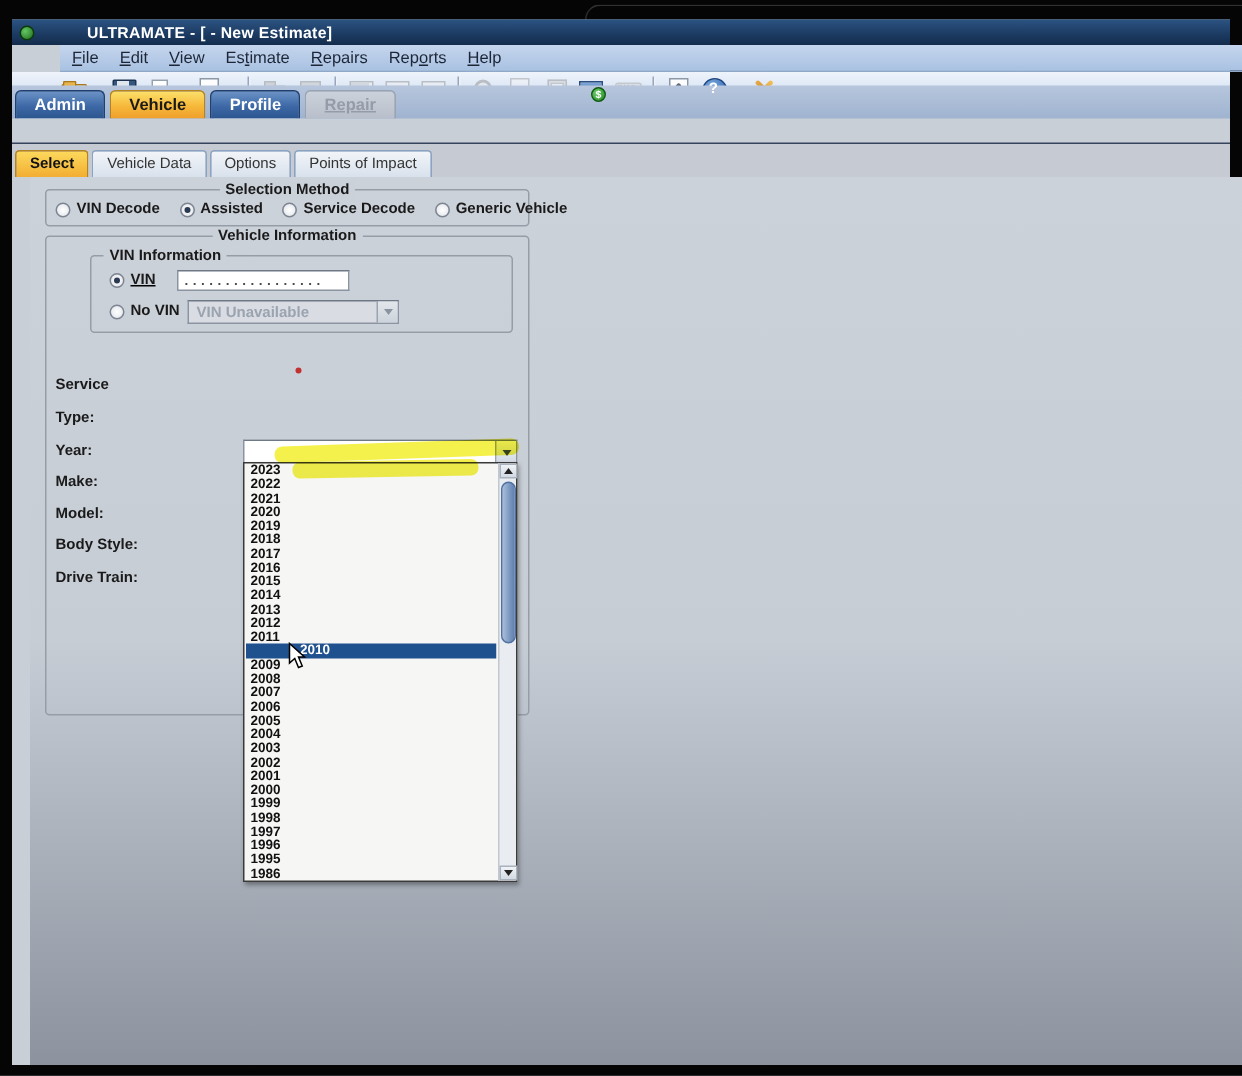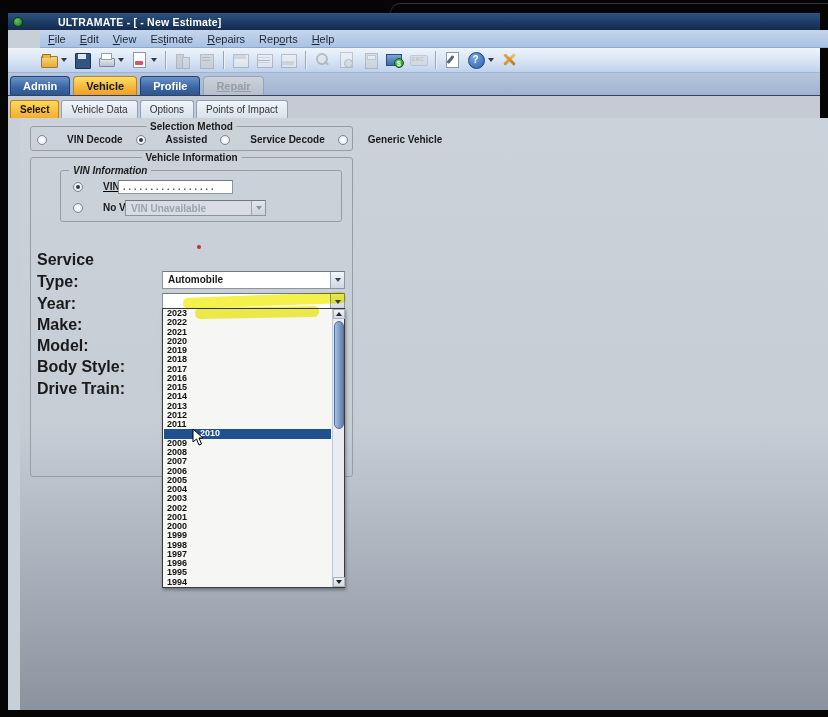--- a/index.html
+++ b/index.html
@@ -67,21 +67,21 @@
     background:radial-gradient(circle at 35% 30%,#7aa8e0,#2b5ea8);border:1px solid #1d4680;}
   .icon-glyph{position:absolute;z-index:2;font-weight:bold;}
   .glyph-help{left:0;top:1px;width:17px;text-align:center;color:#fff;font-size:10px;line-height:15px;}
   .glyph-dollar{left:9px;top:7px;width:10px;height:10px;border-radius:50%;background:radial-gradient(circle at 35% 35%,#6fce6f,#1f8a1f);
     border:1px solid #0f5a0f;color:#fff;font-size:7px;line-height:9px;text-align:center;}
   .glyph-emc{left:1px;top:4px;width:16px;text-align:center;color:#8b94a0;font-size:5px;line-height:9px;letter-spacing:.5px;}
   .i-tools::before{left:8px;top:1px;width:3px;height:15px;background:linear-gradient(#f2c05a,#cf8f2a);border-radius:2px;transform:rotate(45deg);}
   .i-tools::after{left:8px;top:1px;width:3px;height:15px;background:linear-gradient(#e8aa46,#b87a20);border-radius:2px;transform:rotate(-45deg);}
 
   
-  .tabstrip{position:absolute;left:0;top:60px;width:100%;height:22px;
+  .tabstrip{position:absolute;left:0;top:44px;width:100%;height:22px;
     background:linear-gradient(#b7c6dd,#9fb3d0);display:flex;align-items:flex-end;padding-left:2px;}
   .tab{height:19px;line-height:18px;padding:0 12px;margin-right:3px;font-size:11px;font-weight:bold;
     border:1px solid #1f4070;border-bottom:none;border-radius:4px 4px 0 0;color:#fff;
     background:linear-gradient(#6b93c6,#3d68a6 55%,#2c568f);min-width:58px;text-align:center;}
   .tab.active{background:linear-gradient(#fce06a,#f6b83a 55%,#ef9f2b);border-color:#b5831f;color:#1a1a1a;}
   .tab.disabled{background:linear-gradient(#ccd2db,#b8bfca);border-color:#9aa3b0;color:#939ca8;text-decoration:underline;}
 
   
   .subtabstrip{position:absolute;left:0;top:82px;width:100%;height:23px;background:#c6cbd3;
     border-top:1px solid #36435c;display:flex;align-items:flex-end;padding-left:2px;}
@@ -91,37 +91,37 @@
   .subtab.active{background:linear-gradient(#fcd95c,#f2ae33);border-color:#b5831f;color:#111;font-weight:bold;}
 
   
   .content{position:absolute;left:12px;top:105px;width:100%;height:592px;
     background:linear-gradient(180deg,#ccd2da 0%,#c7cdd5 52%,#b9c0ca 63%,#8c939e 100%);}
   .groupbox{position:absolute;border:1px solid #979da6;border-radius:3px;}
   .groupbox>.gb-label{position:absolute;top:-6px;font-size:10px;font-weight:bold;color:#1a1a1a;
     background:#cbd1d9;padding:0 4px;line-height:11px;white-space:nowrap;}
   .gb-label.centered{left:50%;transform:translateX(-50%);}
   .radio-row{position:absolute;left:6px;top:7px;right:4px;display:flex;align-items:center;gap:13px;}
-  .radio-opt{display:flex;align-items:center;gap:20px;}
+  .radio-opt{display:flex;align-items:center;gap:4px;}
   .radio-circle{width:10px;height:10px;border-radius:50%;background:radial-gradient(#ffffff,#dfe3e8);
     border:1px solid #7c8591;position:relative;flex:0 0 auto;}
   .radio-circle.checked::after{content:"";position:absolute;left:2px;top:2px;width:4px;height:4px;border-radius:50%;background:#2a3a52;}
   .radio-label{font-size:10px;font-weight:bold;color:#1a1a1a;white-space:nowrap;}
   .field-box{position:absolute;background:#fff;border:1px solid #8b94a0;border-top-color:#6f7985;font-size:10px;}
   .vin-dots{line-height:12px;padding-left:4px;letter-spacing:3px;font-weight:bold;color:#4a4a4a;font-size:9px;}
   .combo{position:absolute;background:#fff;border:1px solid #8b94a0;border-top-color:#6f7985;display:flex;justify-content:flex-end;}
   .combo .combo-value{flex:1;font-size:10px;font-weight:bold;color:#1a1a1a;padding:2px 0 0 5px;white-space:nowrap;overflow:hidden;}
   .combo .combo-btn{width:14px;border-left:1px solid #9aa4b0;background:linear-gradient(#f4f7fa,#cfd7e2);
     display:flex;align-items:center;justify-content:center;flex:0 0 auto;}
   .combo .combo-btn::after{content:"";width:0;height:0;border-left:3px solid transparent;border-right:3px solid transparent;border-top:4px solid #39455a;}
   .combo.disabled{background:#d9dde3;}
   .combo.disabled .combo-value{color:#9aa3ae;}
   .combo.disabled .combo-btn{background:linear-gradient(#e3e7ec,#cdd3db);}
   .combo.disabled .combo-btn::after{border-top-color:#8a93a0;}
-  .svc-label{position:absolute;left:17px;font-size:16px;font-weight:bold;color:#1a1a1a;white-space:nowrap;}
+  .svc-label{position:absolute;left:17px;font-size:10px;font-weight:bold;color:#1a1a1a;white-space:nowrap;}
   .red-dot{position:absolute;width:4px;height:4px;background:#c23030;border-radius:50%;}
 
   
   .dropdown{position:absolute;left:142px;top:190px;width:183px;height:280px;background:#f6f6f4;
     border:1px solid #3a3a3a;box-shadow:1px 2px 3px rgba(0,0,0,.35);z-index:5;}
   .dd-list{position:absolute;left:1px;top:0;right:13px;bottom:0;overflow:hidden;}
   .dd-item{height:9.27px;line-height:9.4px;font-size:9px;font-weight:bold;color:#111;padding-left:3px;white-space:nowrap;}
   .dd-item.selected{background:#20518f;color:#fff;padding-left:36px;}
   .scrollbar{position:absolute;top:0;right:0;width:12px;bottom:0;background:#e9ecf1;border-left:1px solid #c2c8d0;}
   .sb-btn{position:absolute;left:0;width:12px;height:10px;background:linear-gradient(#f0f3f7,#d3dae3);
@@ -269,21 +269,21 @@
               <span class="radio-label">Generic Vehicle</span>
             </div>
           </div>
       </div>
 
       <div class="groupbox" style="left:10px;top:39px;width:323px;height:320px;">
         <span class="gb-label centered">Vehicle Information</span>
       </div>
 
       <div class="groupbox" style="left:40px;top:52px;width:282px;height:52px;">
-        <span class="gb-label" style="left:8px;font-style:italic;">VIN Information</span>
+        <span class="gb-label" style="left:8px;">VIN Information</span>
         <div class="radio-opt" style="position:absolute;left:12px;top:10px;text-decoration:underline;">
           <span class="radio-circle checked"></span>
           <span class="radio-label">VIN</span>
         </div>
         <div class="field-box" style="left:57px;top:9px;width:115px;height:14px;">
           <div class="vin-dots">.................</div>
         </div>
         <div class="radio-opt" style="position:absolute;left:12px;top:31px;">
           <span class="radio-circle"></span>
           <span class="radio-label">No VIN</span>
@@ -300,24 +300,20 @@
 
       <div id="service-labels">
           <div class="svc-label" style="top: 155px;">Type:</div>
           <div class="svc-label" style="top: 177px;">Year:</div>
           <div class="svc-label" style="top: 198px;">Make:</div>
           <div class="svc-label" style="top: 219px;">Model:</div>
           <div class="svc-label" style="top: 240px;">Body Style:</div>
           <div class="svc-label" style="top: 262px;">Drive Train:</div>
         </div>
 
-      <div class="combo" style="left:142px;top:153px;width:183px;height:18px;">
-        <div class="combo-value">Automobile</div>
-        <div class="combo-btn"></div>
-      </div>
 
       <div class="combo" style="left:142px;top:175px;width:183px;height:17px;">
         <div class="combo-value"></div>
         <div class="combo-btn"></div>
       </div>
 
       <div class="dropdown">
         <div class="dd-list" id="year-options">
             <div class="dd-item">2023</div>
             <div class="dd-item">2022</div>
@@ -341,21 +337,21 @@
             <div class="dd-item">2004</div>
             <div class="dd-item">2003</div>
             <div class="dd-item">2002</div>
             <div class="dd-item">2001</div>
             <div class="dd-item">2000</div>
             <div class="dd-item">1999</div>
             <div class="dd-item">1998</div>
             <div class="dd-item">1997</div>
             <div class="dd-item">1996</div>
             <div class="dd-item">1995</div>
-            <div class="dd-item">1994</div>
+            <div class="dd-item">1986</div>
           </div>
         <div class="scrollbar">
           <div class="sb-btn sb-up"></div>
           <div class="sb-thumb"></div>
           <div class="sb-btn sb-down"></div>
         </div>
       </div>
 
       <div class="marker marker1"></div>
       <div class="marker marker2"></div>

